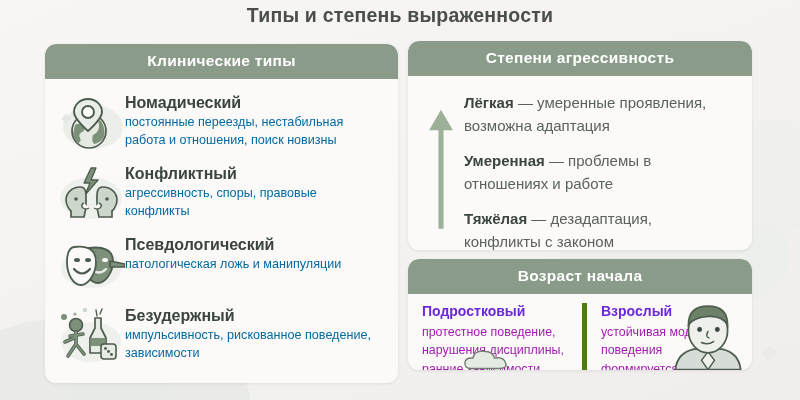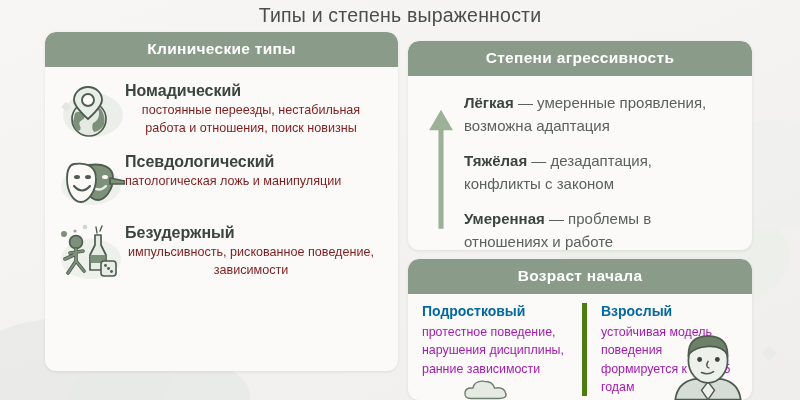--- a/index.html
+++ b/index.html
@@ -14,59 +14,59 @@
       linear-gradient(160deg,#f8f6f4 0%,#f4f2f0 55%,#efeeec 100%);}
   .cloud{position:absolute;background:#e8eae6;border-radius:50%;opacity:.85;}
   .c1{left:-40px;top:318px;width:210px;height:120px;}
   .c2{left:70px;top:352px;width:180px;height:90px;}
   .c3{left:560px;top:196px;width:230px;height:120px;background:#eceeea;}
   .c4{left:690px;top:120px;width:170px;height:110px;background:#eff0ed;}
   .diamond{position:absolute;width:14px;height:14px;background:#e9ebe7;transform:rotate(45deg);}
 
   .title{
     position:absolute;left:0;right:0;top:4px;
-    text-align:center;font-size:19.5px;font-weight:400;
+    text-align:center;font-size:19.5px;font-weight:700;
     letter-spacing:.2px;color:#4a4f4c;
   }
 
   .card{
     position:absolute;background:#fbfaf9;border-radius:11px;
     box-shadow:0 1px 3px rgba(90,95,90,.13);overflow:hidden;
   }
   .card-head{
     background:#8a9c89;color:#ffffff;text-align:center;
     font-size:15.5px;font-weight:700;letter-spacing:.3px;
     padding:8px 0 9px;border-radius:11px 11px 0 0;
   }
   
-  #card-types{left:45px;top:32px;width:353px;height:339px;}
+  #card-types{left:45px;top:44px;width:353px;height:339px;}
   .type-list{padding:6px 12px 0 10px;}
   .type-row{display:flex;align-items:flex-start;margin-top:9px;}
   .type-row:first-child{margin-top:6px;}
   .ico{width:70px;min-width:70px;height:62px;position:relative;}
   .type-text{padding-top:3px;}
   .type-name{font-size:16px;font-weight:700;color:#3b4540;line-height:1.15;}
-  .type-desc{font-size:12.6px;color:#7f1d1d;line-height:1.42;margin-top:2px;max-width:252px;text-align:center;}
+  .type-desc{font-size:12.6px;color:#0369a1;line-height:1.42;margin-top:2px;max-width:252px;}
 
   
   #card-severity{left:408px;top:41px;width:344px;height:209px;}
   .sev-body{display:flex;padding:14px 14px 0 16px;}
   .arrow-col{width:40px;min-width:40px;position:relative;}
   .sev-items{padding-top:2px;}
   .sev-item{margin-bottom:13px;}
   .sev-item:last-child{margin-bottom:0;}
   .sev-line{font-size:15px;line-height:1.5;color:#5b625e;max-width:262px;}
   .sev-line b{font-weight:700;color:#3b4540;}
 
   
-  #card-age{left:408px;top:259px;width:344px;height:141px;}
+  #card-age{left:408px;top:259px;width:344px;height:111px;}
   .age-body{display:flex;padding:9px 10px 0 14px;}
   .age-col{width:50%;padding-right:10px;box-sizing:border-box;}
   .age-col.right{border-left:5px solid #4d7c0f;padding-left:14px;}
-  .age-name{font-size:14px;font-weight:700;color:#0369a1;}
+  .age-name{font-size:14px;font-weight:700;color:#6d28d9;}
   .age-desc{font-size:12.4px;color:#a21caf;line-height:1.48;margin-top:4px;}
 </style>
 </head>
 <body>
 
 <div class="bg-wash"></div>
 <div class="cloud c1"></div>
 <div class="cloud c2"></div>
 <div class="cloud c3"></div>
 <div class="cloud c4"></div>
@@ -90,20 +90,38 @@
           <path d="M33 8 C25 8 19 14 19 21 C19 28 33 40 33 40 C33 40 47 28 47 21 C47 14 41 8 33 8 Z" fill="#e9ede7" stroke="#4d5c4f" stroke-width="1.9"></path>
           <circle cx="33" cy="21" r="6" fill="#fbfaf9" stroke="#4d5c4f" stroke-width="1.9"></circle>
         </svg>
       </div>
       <div class="type-text">
         <div class="type-name">Номадический</div>
         <div class="type-desc">постоянные переезды, нестабильная работа и отношения, поиск новизны</div>
       </div>
     </div>
 
+    <div class="type-row">
+      <div class="ico">
+        <svg viewBox="0 0 70 62" width="70" height="62">
+          <ellipse cx="36" cy="36" rx="31" ry="21" fill="#eef0ec"></ellipse>
+          <path d="M36 6 L29 21 L35 21 L30 33 L43 18 L36 18 L41 6 Z" fill="#7d9079" stroke="#4d5c4f" stroke-width="1.3" stroke-linejoin="round"></path>
+          <path d="M25 25 C17 25 11 31 11 38 C11 45 16 49 16 49 L16 55 L29 55 C29 55 31 48 31 41 C31 32 32 25 25 25 Z" fill="#cdd6cb" stroke="#4d5c4f" stroke-width="1.7"></path>
+          <path d="M29 41 q-4 2 -1 5 q3 2 6 0" fill="#fbfaf9" stroke="#4d5c4f" stroke-width="1.5"></path>
+          <circle cx="21" cy="37" r="1.8" fill="#4d5c4f"></circle>
+          <path d="M48 25 C56 25 62 31 62 38 C62 45 57 49 57 49 L57 55 L44 55 C44 55 42 48 42 41 C42 32 41 25 48 25 Z" fill="#cdd6cb" stroke="#4d5c4f" stroke-width="1.7"></path>
+          <path d="M44 41 q4 2 1 5 q-3 2 -6 0" fill="#fbfaf9" stroke="#4d5c4f" stroke-width="1.5"></path>
+          <circle cx="52" cy="37" r="1.8" fill="#4d5c4f"></circle>
+        </svg>
+      </div>
+      <div class="type-text">
+        <div class="type-name">Конфликтный</div>
+        <div class="type-desc">агрессивность, споры, правовые конфликты</div>
+      </div>
+    </div>
 
     <div class="type-row">
       <div class="ico">
         <svg viewBox="0 0 70 62" width="70" height="62">
           <ellipse cx="36" cy="36" rx="30" ry="19" fill="#eef0ec"></ellipse>
           <path d="M34 15 C48 13 58 17 58 28 C58 40 50 50 43 50 C35 50 29 40 29 28 C29 20 30 16 34 15 Z" fill="#7d9079" stroke="#4d5c4f" stroke-width="1.8"></path>
           <path d="M55 28 L70 31 L70 34 L55 34 Z" fill="#7d9079" stroke="#4d5c4f" stroke-width="1.7" stroke-linejoin="round"></path>
           <ellipse cx="39" cy="27" rx="3" ry="2" fill="#fbfaf9"></ellipse>
           <ellipse cx="50" cy="27" rx="3" ry="2" fill="#fbfaf9"></ellipse>
           <path d="M37 36 q7 7 14 0" stroke="#e9ede7" stroke-width="2.4" fill="none" stroke-linecap="round"></path>
@@ -158,30 +176,30 @@
     <div class="sev-items">
       <div class="sev-item">
         <div class="sev-line">
           <b>Лёгкая</b>
           <span>—</span>
           <span>умеренные проявления, возможна адаптация</span>
         </div>
       </div>
       <div class="sev-item">
         <div class="sev-line">
+          <b>Умеренная</b>
+          <span>—</span>
+          <span>проблемы в отношениях и работе</span>
+        </div>
+      </div>
+      <div class="sev-item">
+        <div class="sev-line">
           <b>Тяжёлая</b>
           <span>—</span>
           <span>дезадаптация, конфликты с законом</span>
-        </div>
-      </div>
-      <div class="sev-item">
-        <div class="sev-line">
-          <b>Умеренная</b>
-          <span>—</span>
-          <span>проблемы в отношениях и работе</span>
         </div>
       </div>
     </div>
   </div>
 </div>
 
 <div class="card" id="card-age">
   <div class="card-head">Возраст начала</div>
   <div class="age-body">
     <div class="age-col">

